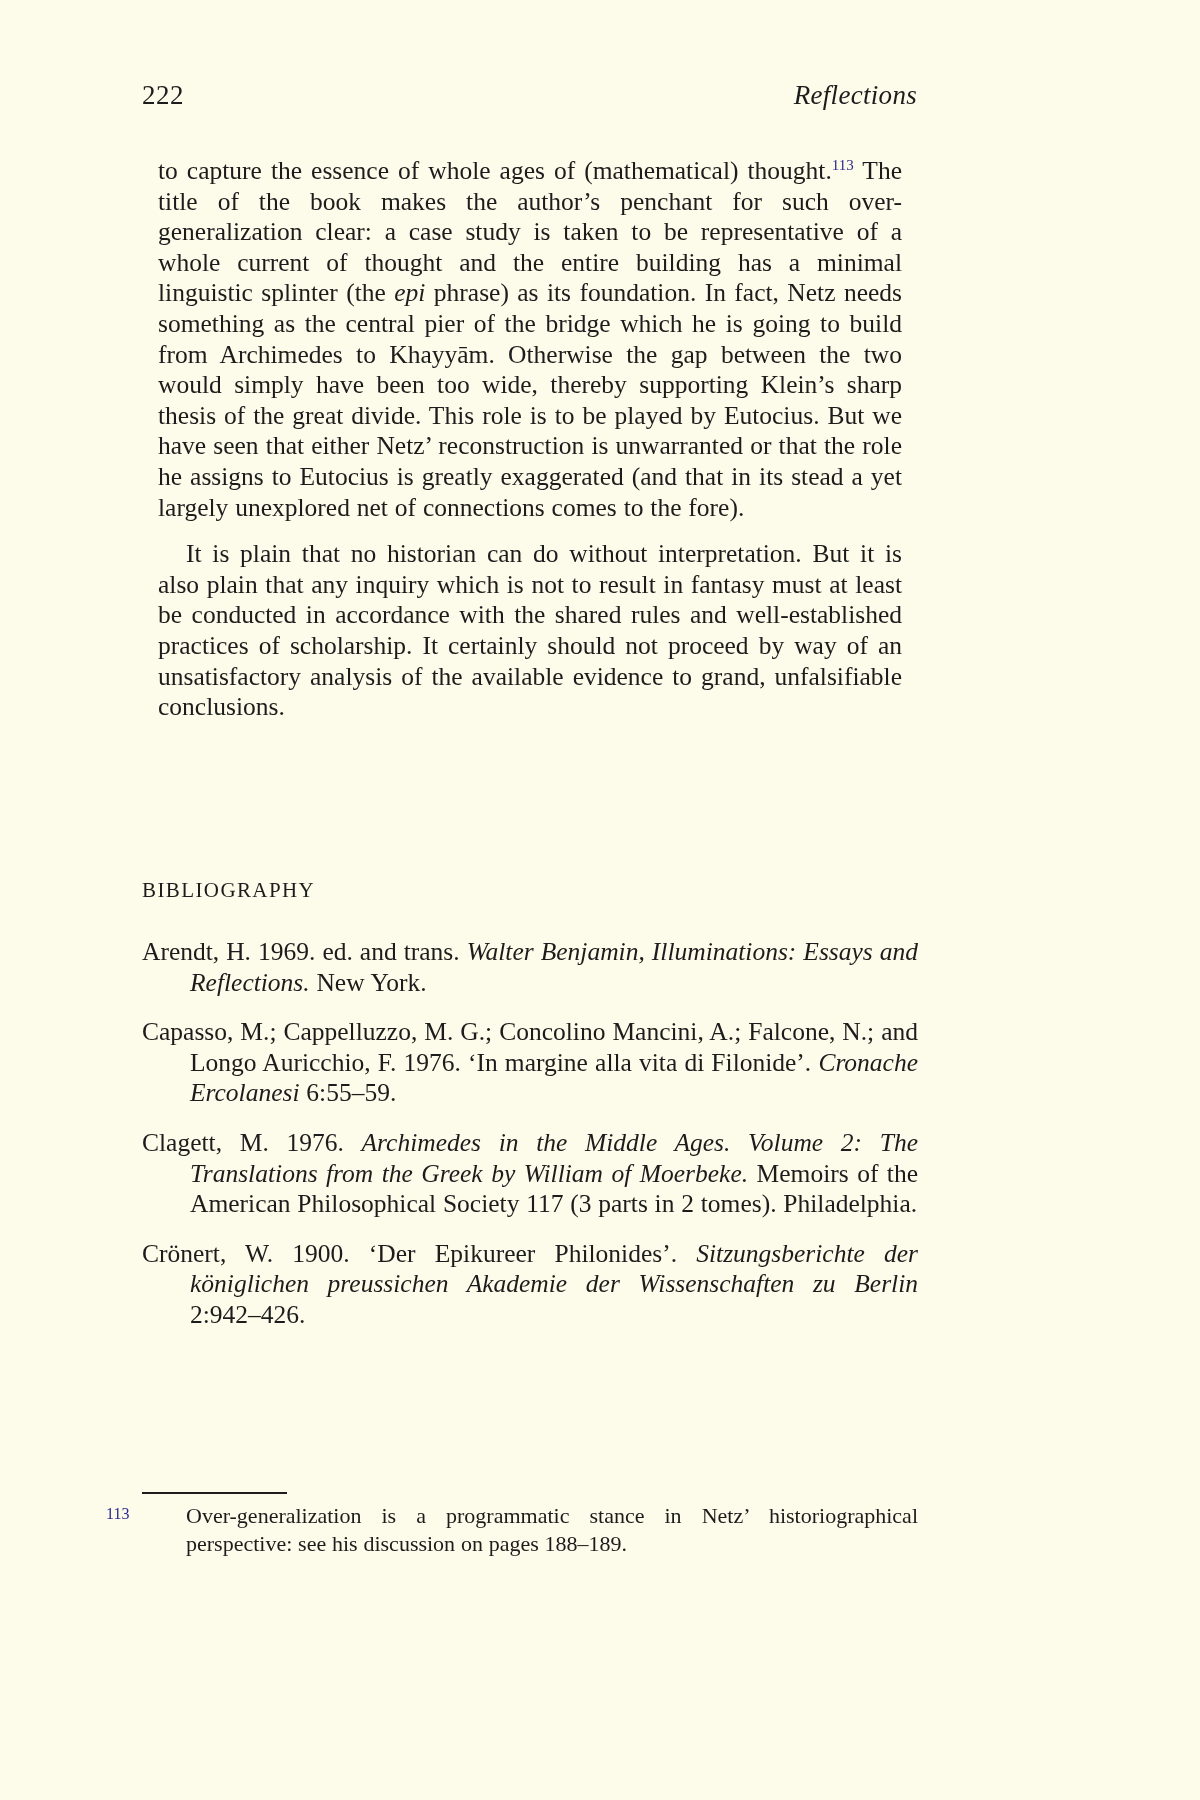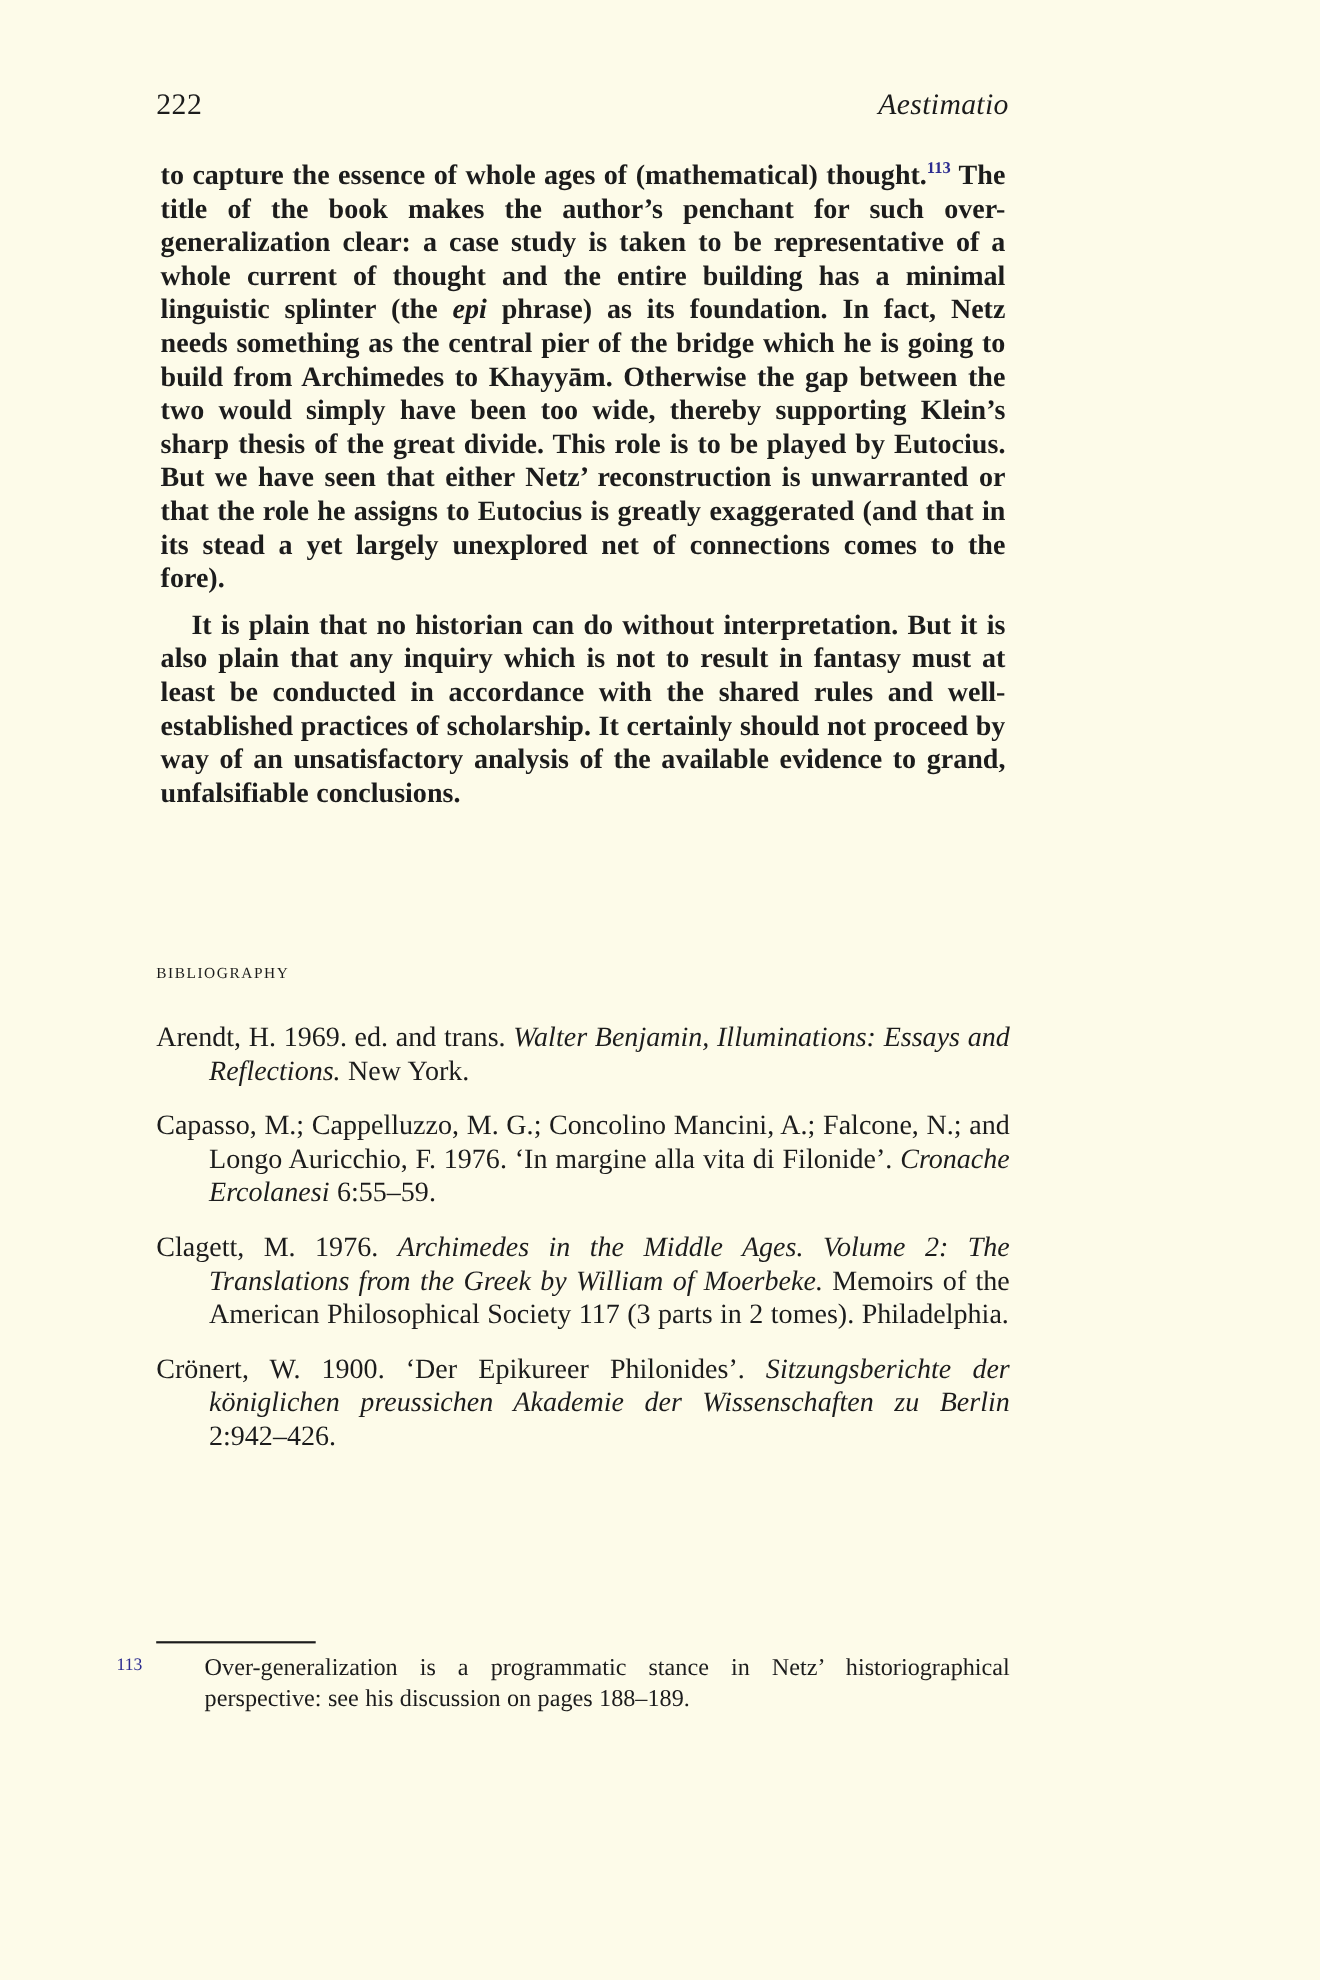--- a/index.html
+++ b/index.html
@@ -45,28 +45,27 @@
   }
 
   
   .body {
     position: absolute;
     top: 140px;
     left: 142px;
     width: 776px;
   }
   p.para {
-    margin: 4px;
+    margin: 16px;
     text-align: justify;
     font-size: 25.5px;
     line-height: 30.6px;
     text-indent: 0;
     word-spacing: 0.5px;
     hyphens: none;
-    font-weight: bold;
   }
   p.para.indent {
     text-indent: 28px;
     margin-top: 11px;
   }
   i, em { font-style: italic; }
   sup.fnmark {
     font-size: 15px;
     vertical-align: super;
     line-height: 0;
@@ -74,21 +73,21 @@
   }
 
   
   .bibsection {
     position: absolute;
     top: 878px;
     left: 142px;
     width: 776px;
   }
   .bibhead {
-    font-size: 14px;
+    font-size: 21px;
     letter-spacing: 1.4px;
     font-variant: small-caps;
     text-transform: uppercase;
     margin: 0 0 34px 0;
   }
   .bibentry {
     font-size: 25.5px;
     line-height: 30.6px;
     text-align: justify;
     padding-left: 48px;
@@ -126,21 +125,21 @@
     color: #2b2b8f;
   }
 </style>
 </head>
 <body>
 
 <div class="page">
 
   <div class="runninghead">
     <span class="folio">222</span>
-    <span class="journal">Aestimatio</span>
+    <span class="journal">Reflections</span>
   </div>
 
   <div class="body">
     <p class="para"><span>to capture the essence of whole ages of (mathematical) thought.</span><sup class="fnmark">113</sup><span> The title of the book makes the author’s penchant for such over-generalization clear: a case study is taken to be representative of a whole current of thought and the entire building has a minimal linguistic splinter (the </span><i>epi</i><span> phrase) as its foundation. In fact, Netz needs something as the central pier of the bridge which he is going to build from Archimedes to Khayyām. Otherwise the gap between the two would simply have been too wide, thereby supporting Klein’s sharp thesis of the great divide. This role is to be played by Eutocius. But we have seen that either Netz’ reconstruction is unwarranted or that the role he assigns to Eutocius is greatly exaggerated (and that in its stead a yet largely unexplored net of connections comes to the fore).</span></p>
 
     <p class="para indent">It is plain that no historian can do without interpretation. But it is also plain that any inquiry which is not to result in fantasy must at least be conducted in accordance with the shared rules and well-established practices of scholarship. It certainly should not proceed by way of an unsatisfactory analysis of the available evidence to grand, unfalsifiable conclusions.</p>
   </div>
 
   <div class="bibsection">
     <div class="bibhead">Bibliography</div>

